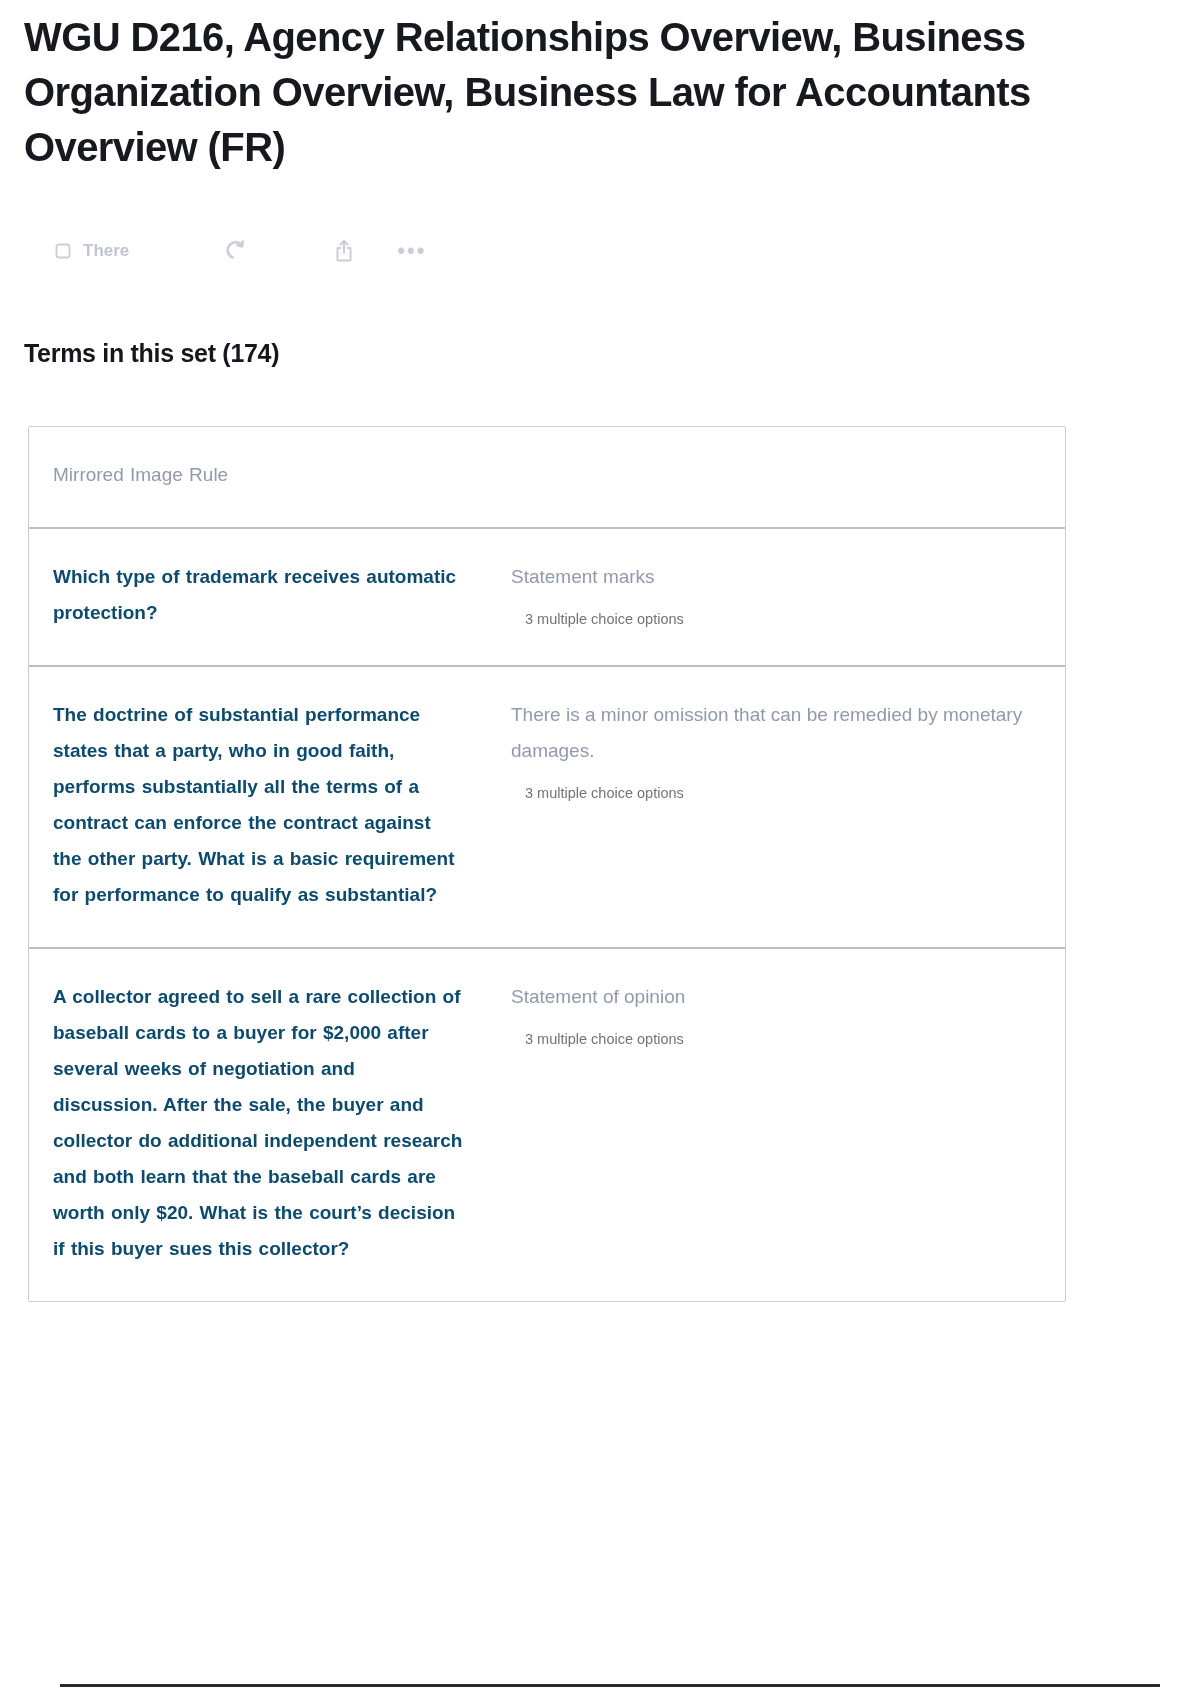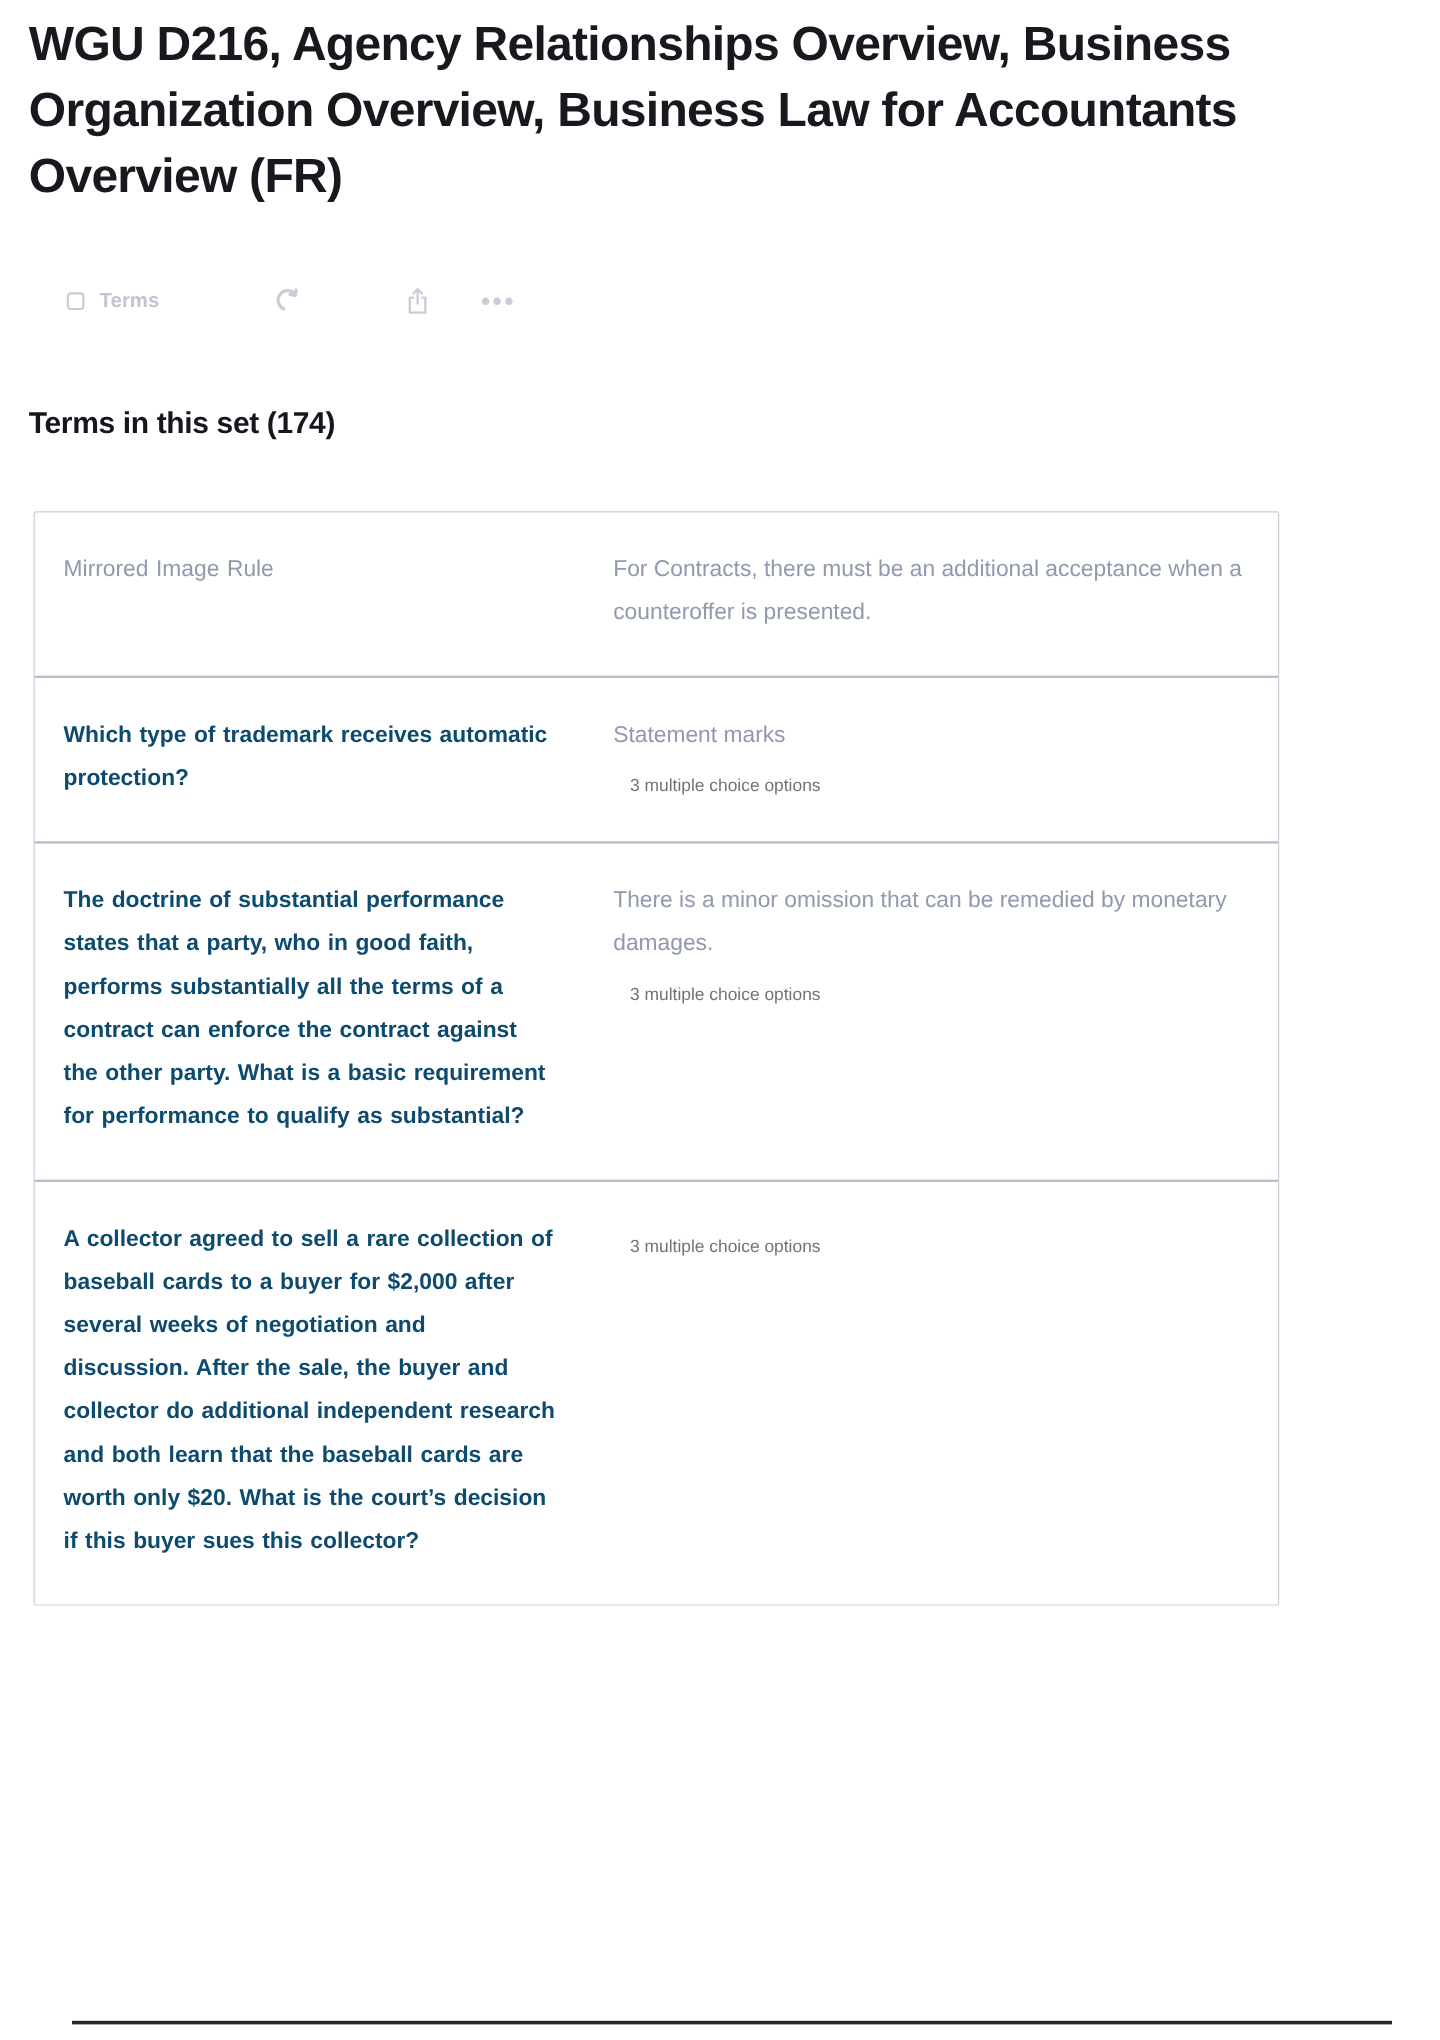--- a/index.html
+++ b/index.html
@@ -120,21 +120,21 @@
 
 <h1 class="page-title">WGU D216, Agency Relationships Overview, Business Organization Overview, Business Law for Accountants Overview (FR)</h1>
 
 <div class="toolbar">
   <button class="tb-btn save-btn">
     <span class="tb-icon">
       <svg width="16" height="16" viewBox="0 0 16 16">
         <rect x="1.5" y="1.5" width="13" height="13" rx="2.5" fill="none" stroke="#c8cdd6" stroke-width="1.8"></rect>
       </svg>
     </span>
-    <span class="save-label">Terms</span>
+    <span class="save-label">There</span>
   </button>
 
   <button class="tb-btn tb-gap-1">
     <span class="tb-icon">
       <svg width="24" height="24" viewBox="0 0 24 24">
         <path d="M7.5 18.5 A 8 8 0 1 1 17 6.2" fill="none" stroke="#c8cdd6" stroke-width="2.6" stroke-linecap="round"></path>
         <path d="M17.8 2.6 L17 7.2 L12.6 6.2" fill="none" stroke="#c8cdd6" stroke-width="2.6" stroke-linecap="round" stroke-linejoin="round"></path>
       </svg>
     </span>
   </button>
@@ -153,23 +153,20 @@
     <span class="ellipsis-icon">•••</span>
   </button>
 </div>
 
 <h2 class="terms-heading">Terms in this set (174)</h2>
 
 <div class="terms-card">
 
   <div class="term-row">
     <div class="term-text regular">Mirrored Image Rule</div>
-    <div class="definition-cell">
-      <div class="definition-text">For Contracts, there must be an additional acceptance when a counteroffer is presented.</div>
-    </div>
   </div>
 
   <div class="term-row">
     <div class="term-text">Which type of trademark receives automatic protection?</div>
     <div class="definition-cell">
       <div class="definition-text">Statement marks</div>
       <span class="options-note">3 multiple choice options</span>
     </div>
   </div>
 
@@ -177,19 +174,20 @@
     <div class="term-text">The doctrine of substantial performance states that a party, who in good faith, performs substantially all the terms of a contract can enforce the contract against the other party. What is a basic requirement for performance to qualify as substantial?</div>
     <div class="definition-cell">
       <div class="definition-text">There is a minor omission that can be remedied by monetary damages.</div>
       <span class="options-note">3 multiple choice options</span>
     </div>
   </div>
 
   <div class="term-row">
     <div class="term-text">A collector agreed to sell a rare collection of baseball cards to a buyer for $2,000 after several weeks of negotiation and discussion. After the sale, the buyer and collector do additional independent research and both learn that the baseball cards are worth only $20. What is the court’s decision if this buyer sues this collector?</div>
     <div class="definition-cell">
+      <div class="definition-text">Statement of opinion</div>
       <span class="options-note">3 multiple choice options</span>
     </div>
   </div>
 
 </div>
 
 <div class="bottom-rule"></div>
 
 </body></html>

